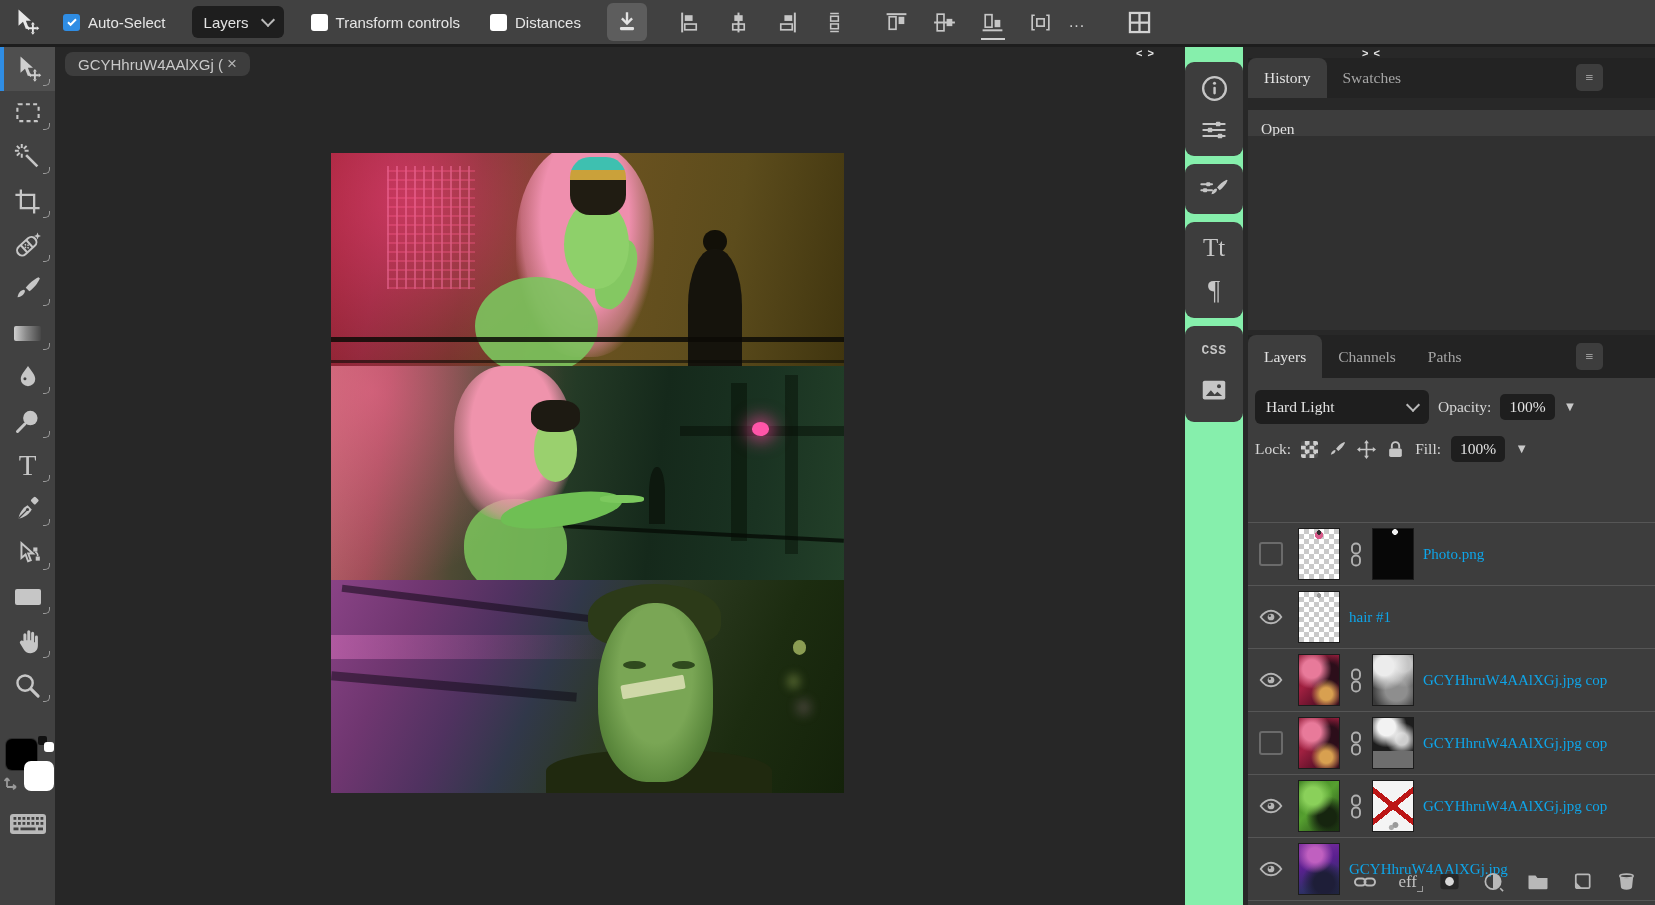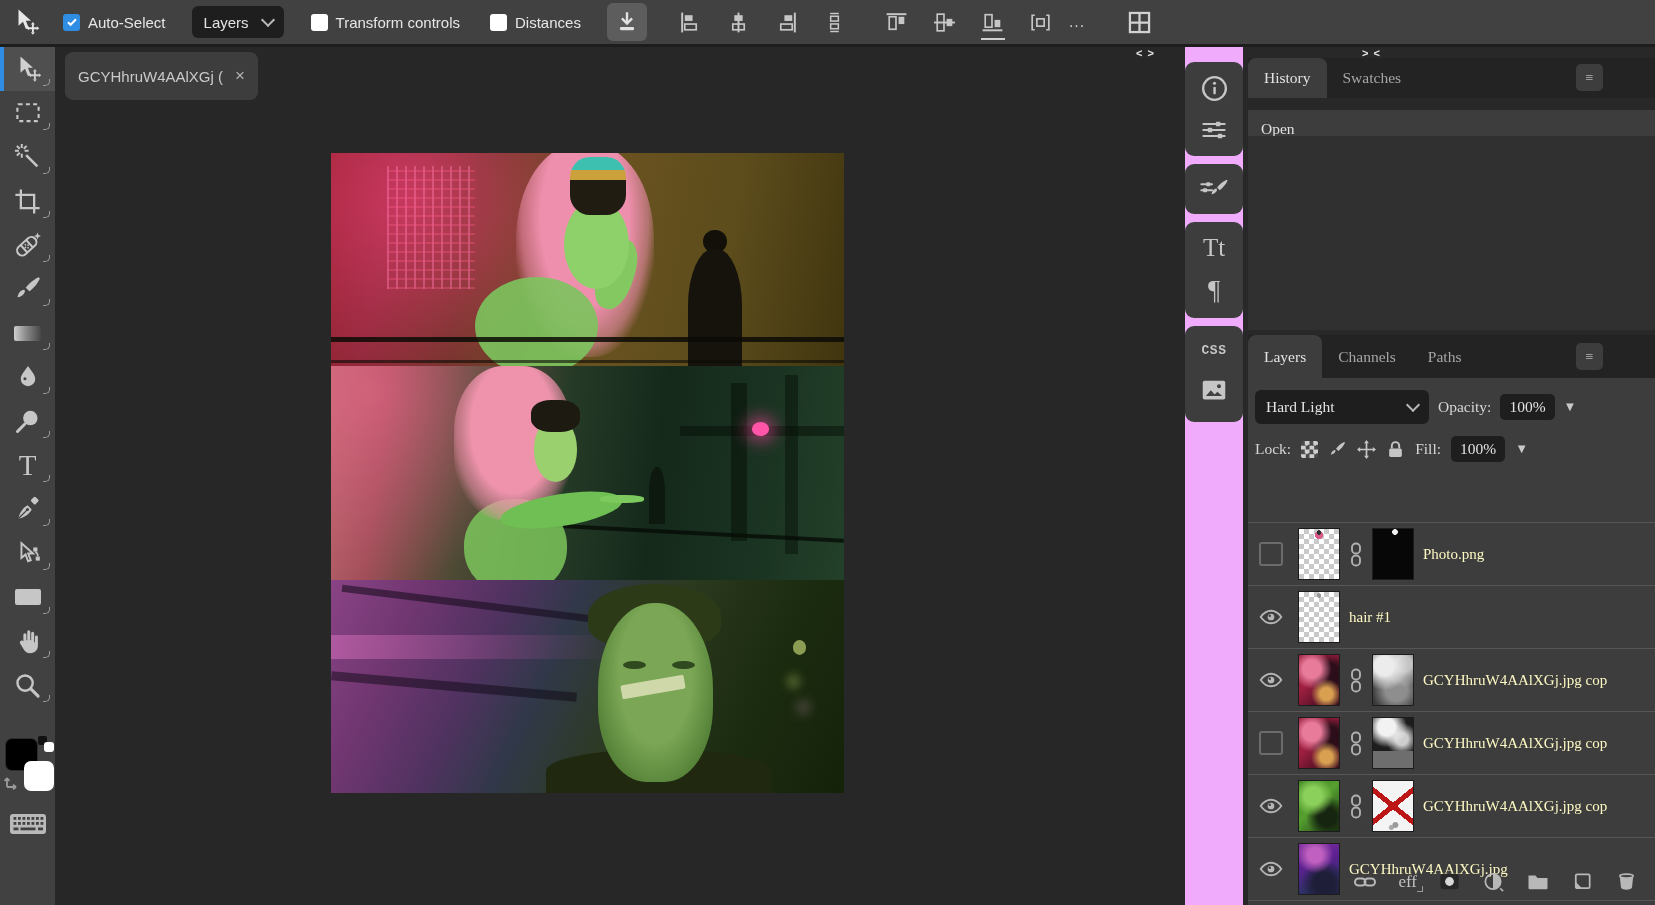--- a/index.html
+++ b/index.html
@@ -41,22 +41,22 @@
   .swatches{position:relative;width:55px;height:62px;margin-top:28px;}
   .fgsw{position:absolute;left:6px;top:4px;width:31px;height:31px;background:#000;border-radius:6px;box-shadow:0 0 0 1px #2d2d2d;}
   .minibk{position:absolute;left:38px;top:1px;width:9px;height:9px;background:#111;border-radius:2px;}
   .miniwt{position:absolute;left:44px;top:7px;width:10px;height:10px;background:#fff;border-radius:3px;}
   .bgsw{position:absolute;left:24px;top:26px;width:30px;height:30px;background:#fff;border-radius:7px;}
   .swaparr{position:absolute;left:2px;top:36px;}
   .kbd{margin:16px auto 0 auto;width:36px;display:flex;justify-content:center;}
 
   
   .doc{position:absolute;left:55px;top:47px;width:1130px;bottom:0;background:#272727;}
-  .doctab{position:absolute;left:10px;top:5px;height:48px;background:#3d3d3d;border-radius:8px;
-          display:flex;align-items:center;padding:0 13px;gap:12px;}
+  .doctab{position:absolute;left:10px;top:5px;height:24px;background:#3d3d3d;border-radius:8px;
+          display:flex;align-items:center;padding:0 13px;gap:4px;}
   .doctab .ttl{font-size:15px;color:#c9c9c9;white-space:nowrap;}
   .doctab .cls{font-size:17px;color:#b3b3b3;cursor:default;}
   .canvas{position:absolute;left:276px;top:106px;width:513px;height:640px;}
   .cvp{position:relative;width:100%;overflow:hidden;}
   .cvp div{position:absolute;}
 
   
   .cv-p1{height:213px;background:
     radial-gradient(circle at 16% 22%, rgba(255,70,130,.55), transparent 42%),
     linear-gradient(100deg,#93202e 0%,#8c2838 12%,#6f3328 28%,#6a5220 52%,#5c4c1c 76%,#40350f 100%);}
@@ -103,21 +103,21 @@
   .p3-face{left:52%;top:11%;width:22.5%;height:84%;border-radius:48% 48% 42% 42%;
     background:radial-gradient(ellipse at 50% 40%,#7aa655 0 45%,#5d8a3e 70%,#3f6428 100%);}
   .p3-eye1{left:57%;top:38%;width:4.5%;height:4%;border-radius:50%;background:#2f4a1e;}
   .p3-eye2{left:66.5%;top:38%;width:4.5%;height:4%;border-radius:50%;background:#2f4a1e;}
   .p3-band{left:56.5%;top:47%;width:12.5%;height:6.5%;border-radius:2px;background:#cfd8a8;transform:rotate(-10deg);}
   .p3-coat{left:42%;top:80%;width:44%;height:22%;border-radius:45% 45% 0 0;background:#20290f;}
   .p3-bokeh{left:90%;top:28%;width:2.6%;height:7%;border-radius:50%;background:rgba(200,220,120,.65);
     box-shadow:-6px 34px 10px rgba(190,210,110,.35), 4px 60px 12px rgba(220,160,200,.3);}
 
   
-  .strip{position:absolute;left:1185px;top:47px;width:58px;bottom:0;background:#f0abfc;}
+  .strip{position:absolute;left:1185px;top:47px;width:58px;bottom:0;background:#86efac;}
   .sbox{position:absolute;left:0;width:58px;background:#3d3d3d;border-radius:9px;
         display:flex;flex-direction:column;align-items:center;justify-content:space-evenly;}
   .sb1{top:15px;height:94px;}.sb2{top:117px;height:50px;}.sb3{top:175px;height:96px;}.sb4{top:279px;height:96px;}
   .serif{font-family:"Liberation Serif",serif;color:#c6c6c6;}
   .tt{font-size:25px;}.para{font-size:27px;}
   .cssico{font-family:"Liberation Mono",monospace;font-weight:bold;font-size:13px;letter-spacing:.5px;color:#c6c6c6;}
   .collapse{position:absolute;top:47px;font-size:11px;font-weight:bold;color:#e8e8e8;letter-spacing:1px;z-index:7;}
   .clft{left:1136px;}.crgt{left:1362px;}
 
   
@@ -145,21 +145,21 @@
   .tri{font-size:13px;color:#c9c9c9;}
   .lrow{display:flex;align-items:center;gap:10px;height:38px;padding:0 7px;}
   .checker16{width:17px;height:17px;border-radius:2px;
     background:repeating-conic-gradient(#cfcfcf 0 25%,#4a4a4a 0 50%) 0 0/8.5px 8.5px;}
   .llist{position:absolute;top:144px;left:0;right:0;border-bottom:1px solid #565656;}
   .layer-row{height:63px;box-sizing:border-box;border-top:1px solid #565656;
              display:flex;align-items:center;padding-left:5px;gap:9px;overflow:hidden;}
   .vis{width:36px;display:flex;align-items:center;justify-content:center;flex:none;}
   .hidebox{width:20px;height:20px;border:2px solid #6b6b6b;border-radius:3px;}
   .thumb,.mask{width:40px;height:50px;border:1px solid #1c1c1c;flex:none;background:#888;}
-  .lname{font-size:15px;color:#fef9c3;white-space:nowrap;overflow:hidden;flex:1;}
+  .lname{font-size:15px;color:#0ea5e9;white-space:nowrap;overflow:hidden;flex:1;}
   .t-photo{background:
      radial-gradient(circle at 50% 7%, #2d2d2d 0 4%, transparent 5%),
      radial-gradient(circle at 50% 12%, #d85a8a 0 8%, transparent 9%),
      repeating-conic-gradient(#c9c9c9 0 25%,#fff 0 50%) 0 0/10px 10px;}
   .t-checker{background:
      radial-gradient(circle at 50% 7%, #9a9a9a 0 4%, transparent 5%),
      repeating-conic-gradient(#c9c9c9 0 25%,#fff 0 50%) 0 0/10px 10px;}
   .t-pink{background:
      radial-gradient(circle at 32% 28%, #e87a9a 0 20%, transparent 44%),
      radial-gradient(circle at 68% 78%, #d8a050 0 13%, transparent 32%),

